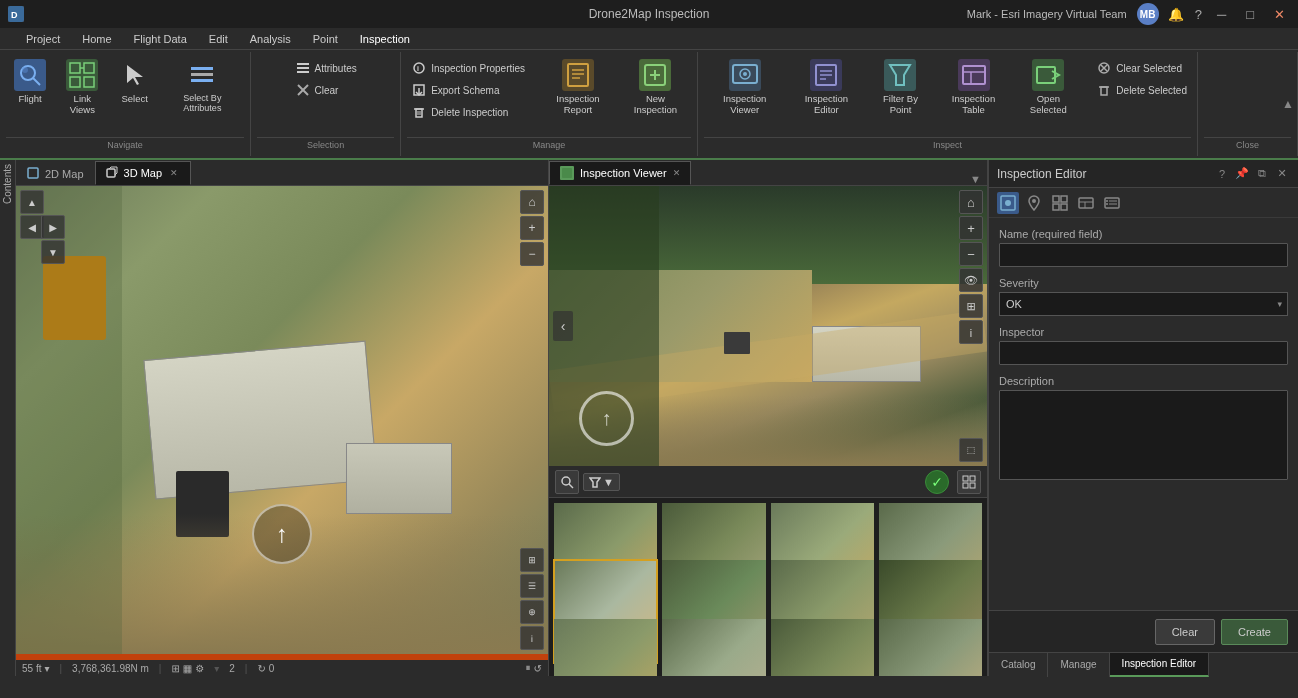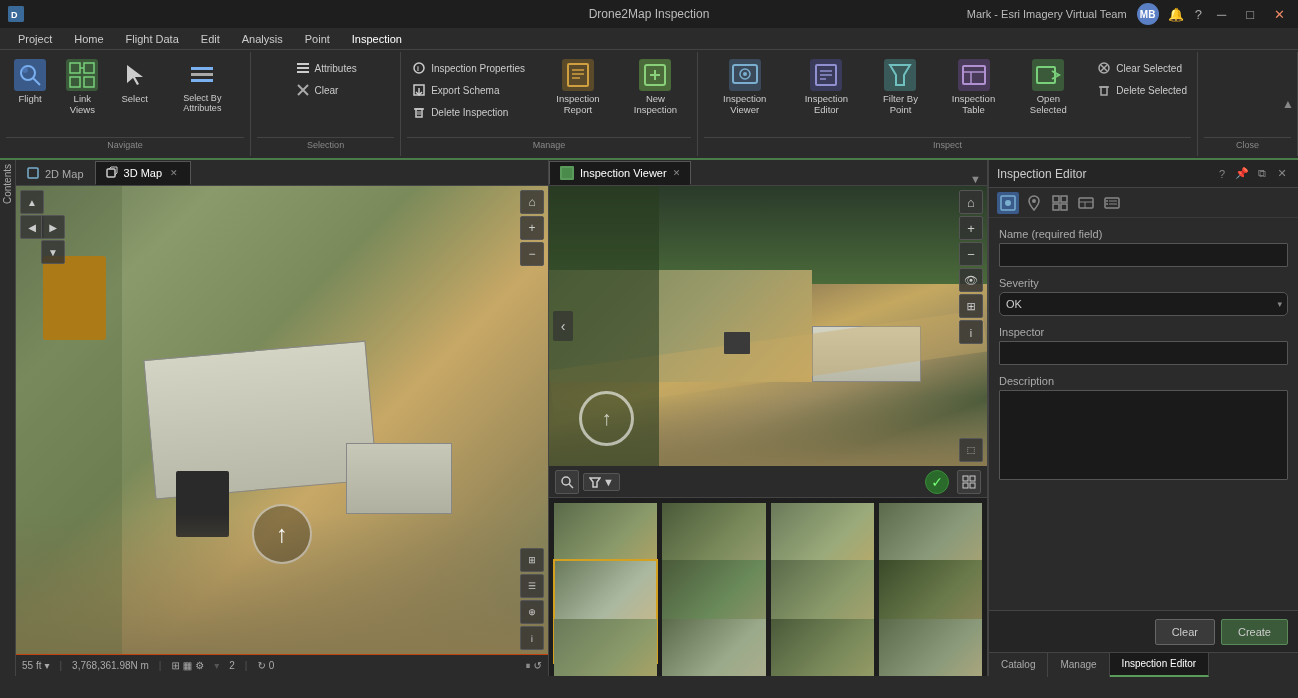--- a/index.html
+++ b/index.html
@@ -22,21 +22,21 @@
     .win-btn { cursor: pointer; color: #aaa; font-size: 13px; padding: 2px 5px; }
     .user-badge { background: #5a7fc5; color: white; border-radius: 50%; width: 22px; height: 22px; display: flex; align-items: center; justify-content: center; font-size: 10px; font-weight: bold; }
 
     
     #menu-bar {
       height: 22px;
       background: #2b2b2b;
       display: flex;
       align-items: center;
       gap: 2px;
-      padding: 0 8px;
+      padding: 0 16px;
       border-bottom: 1px solid #444;
     }
     .menu-item {
       padding: 2px 10px;
       cursor: pointer;
       color: #ccc;
       font-size: 11px;
       border-radius: 2px;
     }
     .menu-item.active { color: #fff; font-weight: 500; }
@@ -263,21 +263,21 @@
       left: 4px;
       display: grid;
       grid-template-columns: 20px 20px;
       gap: 1px;
     }
 
     
     #status-bar {
       height: 22px;
       background: #2b2b2b;
-      border-top: 1px solid #c2410c;
+      border-top: 6px solid #c2410c;
       display: flex;
       align-items: center;
       padding: 0 6px;
       gap: 10px;
       font-size: 10px;
       color: #aaa;
     }
     .status-item { display: flex; align-items: center; gap: 3px; }
     .status-separator { color: #555; }
 
@@ -580,21 +580,21 @@
       outline: none;
     }
     .form-select {
       width: 100%;
       background: #1a1a1a;
       border: 1px solid #555;
       color: #ccc;
       padding: 2px 6px;
       font-size: 11px;
       height: 24px;
-      border-radius: 5px;
+      border-radius: 0;
       outline: none;
       cursor: pointer;
       appearance: none;
     }
     .select-wrapper {
       position: relative;
     }
     .select-arrow {
       position: absolute;
       right: 6px;

